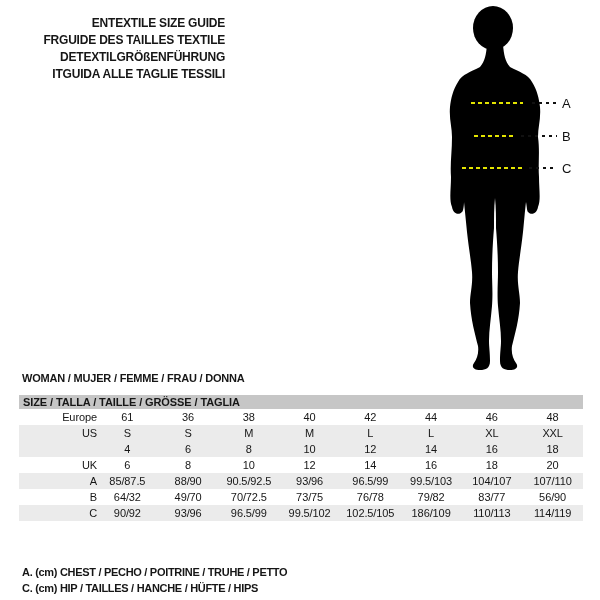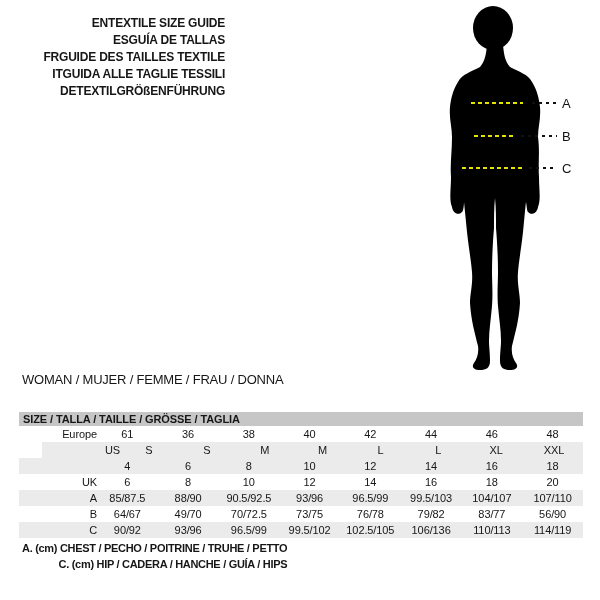--- a/index.html
+++ b/index.html
@@ -16,44 +16,43 @@
   .lang-block { position: absolute; left: 22px; top: 15px; }
   .lang-row { height: 17px; line-height: 17px; font-size: 12px; font-weight: bold; letter-spacing: -0.2px; white-space: nowrap; text-align: right; }
   .lang-code { display: inline-block; width: 37px; }
 
   
   .figure-wrap { position: absolute; left: 400px; top: 0; width: 200px; height: 380px; }
   .figure-wrap svg { display: block; width: 200px; height: 380px; }
   .marker-label { font-family: "Liberation Sans", "DejaVu Sans", sans-serif; font-size: 13px; fill: #111; }
 
   
-  .woman-title { position: absolute; left: 22px; top: 372px; font-size: 13px; font-weight: normal; letter-spacing: -0.2px; white-space: nowrap; }
+  .woman-title { position: absolute; left: 22px; top: 372px; font-size: 11px; font-weight: bold; letter-spacing: -0.2px; white-space: nowrap; }
 
   
   .size-table { position: absolute; left: 19px; top: 395px; width: 564px; font-size: 11px; letter-spacing: -0.1px; }
   .table-header { height: 14px; line-height: 14px; padding-left: 4px; font-weight: bold; font-size: 11px; }
   .t-row { display: grid; grid-template-columns: 78px repeat(8, 1fr); height: 16px; align-items: center; }
   .t-cell { text-align: center; white-space: nowrap; }
   .t-cell.label { text-align: right; padding-left: 4px; }
 
   
-  .legend { position: absolute; left: 22px; top: 540px; text-align: right; }
+  .legend { position: absolute; left: 22px; top: 564px; }
   .legend-line { height: 16px; line-height: 16px; font-size: 11px; font-weight: bold; letter-spacing: -0.3px; white-space: nowrap; }
 </style>
 </head>
 <body>
 
 <div class="canvas">
 
   <div class="lang-block" id="lang-block">
       <div class="lang-row"><span class="lang-code">EN</span><span>TEXTILE SIZE GUIDE</span></div>
-      <div class="lang-row"><span class="lang-code">ES</span><span>GUÍA DE TALLAS</span></div>
       <div class="lang-row"><span class="lang-code">FR</span><span>GUIDE DES TAILLES TEXTILE</span></div>
+      <div class="lang-row"><span class="lang-code">DE</span><span>TEXTILGRÖßENFÜHRUNG</span></div>
       <div class="lang-row"><span class="lang-code">IT</span><span>GUIDA ALLE TAGLIE TESSILI</span></div>
-      <div class="lang-row"><span class="lang-code">DE</span><span>TEXTILGRÖßENFÜHRUNG</span></div>
     </div>
 
   <div class="figure-wrap">
     <svg viewBox="0 0 200 380" xmlns="http://www.w3.org/2000/svg">
 
       <ellipse cx="93" cy="28" rx="20" ry="22" fill="#000"></ellipse>
 
       <path fill="#000" d="
         M 87,45
         C 86,55 85,61 80,67
@@ -114,34 +113,34 @@
         <line x1="62" y1="168" x2="124" y2="168" stroke="#e3e400" stroke-width="2" stroke-dasharray="4 3"></line>
         <line x1="129" y1="168" x2="157" y2="168" stroke="#111" stroke-width="2" stroke-dasharray="3 4"></line>
         <text class="marker-label" x="162" y="173">C</text>
       </g>
     </svg>
   </div>
 
   <div class="woman-title">WOMAN / MUJER / FEMME / FRAU / DONNA</div>
 
   <div class="size-table">
-    <div class="table-header" style="background: rgb(198, 198, 198); margin-top: 17px;">SIZE / TALLA / TAILLE / GRÖSSE / TAGLIA</div>
+    <div class="table-header" style="background: rgb(198, 198, 198);">SIZE / TALLA / TAILLE / GRÖSSE / TAGLIA</div>
     <div id="table-body">
         <div class="t-row">
           <div class="t-cell label">Europe</div>
           <div class="t-cell">61</div>
           <div class="t-cell">36</div>
           <div class="t-cell">38</div>
           <div class="t-cell">40</div>
           <div class="t-cell">42</div>
           <div class="t-cell">44</div>
           <div class="t-cell">46</div>
           <div class="t-cell">48</div>
         </div>
-        <div class="t-row" style="background: rgb(235, 235, 235); margin-left: 23px;">
+        <div class="t-row" style="background: rgb(235, 235, 235);">
           <div class="t-cell label">US</div>
           <div class="t-cell">S</div>
           <div class="t-cell">S</div>
           <div class="t-cell">M</div>
           <div class="t-cell">M</div>
           <div class="t-cell">L</div>
           <div class="t-cell">L</div>
           <div class="t-cell">XL</div>
           <div class="t-cell">XXL</div>
         </div>
@@ -173,41 +172,41 @@
           <div class="t-cell">88/90</div>
           <div class="t-cell">90.5/92.5</div>
           <div class="t-cell">93/96</div>
           <div class="t-cell">96.5/99</div>
           <div class="t-cell">99.5/103</div>
           <div class="t-cell">104/107</div>
           <div class="t-cell">107/110</div>
         </div>
         <div class="t-row">
           <div class="t-cell label">B</div>
-          <div class="t-cell">64/67</div>
+          <div class="t-cell">64/32</div>
           <div class="t-cell">49/70</div>
           <div class="t-cell">70/72.5</div>
           <div class="t-cell">73/75</div>
           <div class="t-cell">76/78</div>
           <div class="t-cell">79/82</div>
           <div class="t-cell">83/77</div>
           <div class="t-cell">56/90</div>
         </div>
         <div class="t-row" style="background: rgb(235, 235, 235);">
           <div class="t-cell label">C</div>
           <div class="t-cell">90/92</div>
           <div class="t-cell">93/96</div>
           <div class="t-cell">96.5/99</div>
           <div class="t-cell">99.5/102</div>
           <div class="t-cell">102.5/105</div>
-          <div class="t-cell">106/136</div>
+          <div class="t-cell">186/109</div>
           <div class="t-cell">110/113</div>
           <div class="t-cell">114/119</div>
         </div>
       </div>
   </div>
 
   <div class="legend" id="legend">
       <div class="legend-line">A. (cm) CHEST / PECHO / POITRINE / TRUHE / PETTO</div>
-      <div class="legend-line">C. (cm) HIP / CADERA / HANCHE / GUÍA / HIPS</div>
+      <div class="legend-line">C. (cm) HIP / TAILLES / HANCHE / HÜFTE / HIPS</div>
     </div>
 
 </div>
 
 </body></html>

